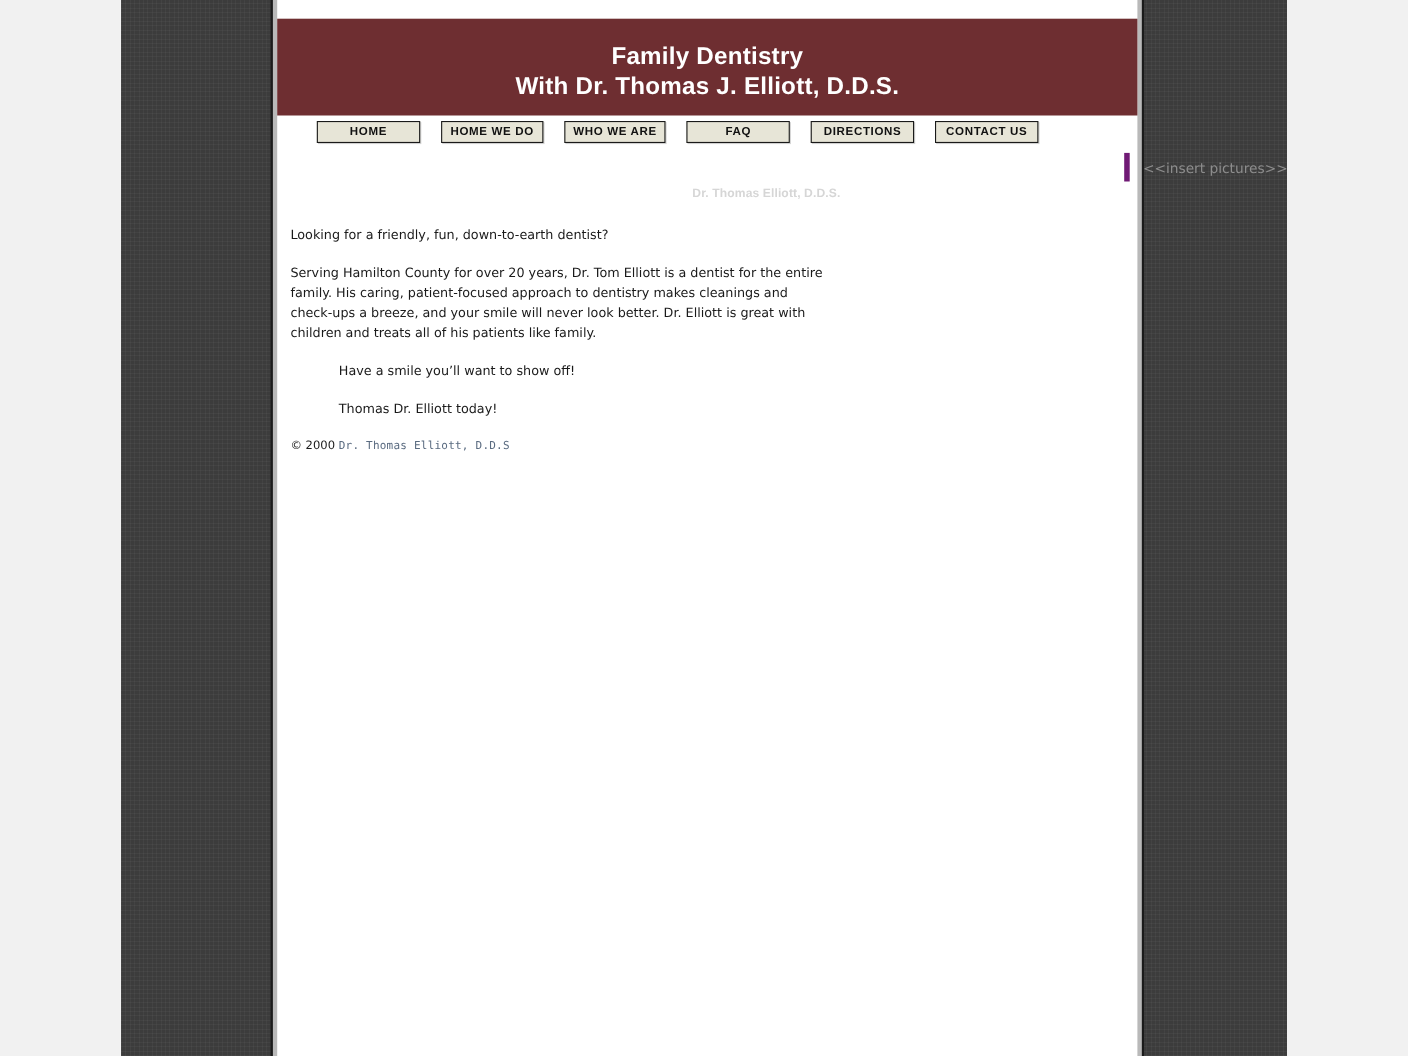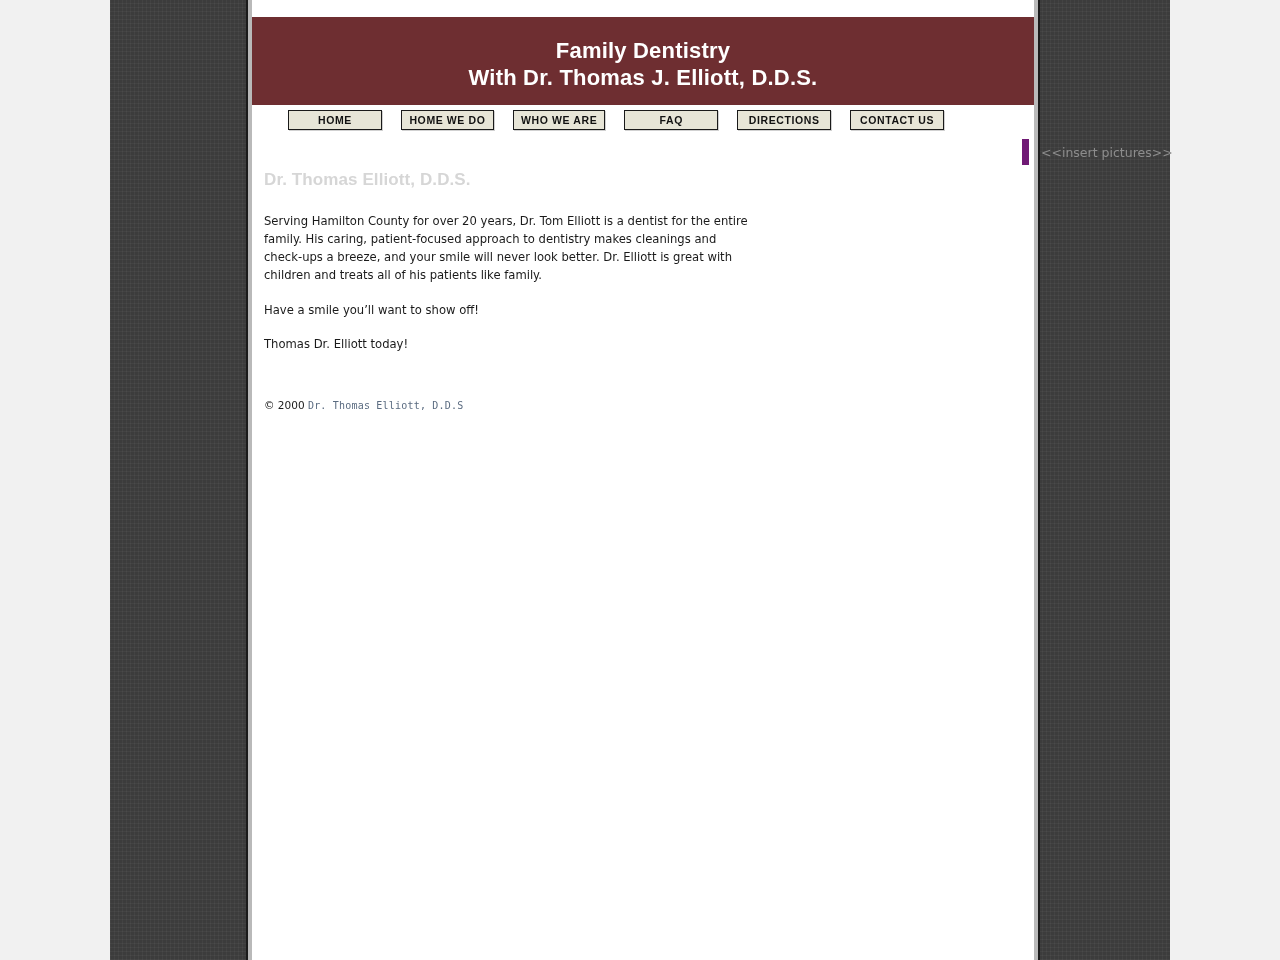--- a/index.html
+++ b/index.html
@@ -115,56 +115,57 @@
   .nav-btn:nth-child(5) { width: 120px; }
   .nav-btn:nth-child(6) { width: 120px; }
 
   
   .pictures {
     position: absolute;
     left: 770px;
     top: 139px;
     width: 200px;
     height: 26px;
-    border-left: 7px solid #701a75;
+    border-left: 5px solid #701a75;
     display: flex;
     align-items: center;
   }
   .pictures-label {
     padding-left: 12px;
     font-family: "DejaVu Sans", sans-serif;
     font-size: 12.5px;
     color: #8d8d8d;
   }
 
   
   .content {
     position: absolute;
     left: 12px;
     top: 170px;
     width: 500px;
   }
   .doc-heading {
     font-family: "Liberation Sans", sans-serif;
-    font-size: 17px;
+    font-size: 11px;
     font-weight: bold;
     color: #d6d6d6;
+    text-align: right;
     padding-right: 0px;
     margin: 0 0 22px 0;
     letter-spacing: 0.1px;
   }
   .para {
     font-family: "DejaVu Sans", sans-serif;
     font-size: 11.6px;
     line-height: 18px;
     color: #1a1a1a;
     margin: 0 0 17px 0;
     width: 488px;
   }
-  .para.tight { margin-bottom: 16px; }
+  .para.tight { margin-bottom: 16px; margin-left: 44px; }
 
   .footer {
     position: absolute;
     left: 12px;
     top: 399px;
     font-family: "DejaVu Sans", sans-serif;
     font-size: 10.5px;
     color: #1a1a1a;
     white-space: nowrap;
   }
@@ -197,20 +198,21 @@
       <div class="nav-btn">DIRECTIONS</div>
       <div class="nav-btn">CONTACT US</div>
     </div>
 
     <div class="pictures">
       <span class="pictures-label">&lt;&lt;insert pictures&gt;&gt;</span>
     </div>
 
     <div class="content">
       <h1 class="doc-heading">Dr. Thomas Elliott, D.D.S.</h1>
+      <p class="para">Looking for a friendly, fun, down-to-earth dentist?</p>
       <p class="para">Serving Hamilton County for over 20 years, Dr. Tom Elliott is a dentist for the entire family. His caring, patient-focused approach to dentistry makes cleanings and check-ups a breeze, and your smile will never look better. Dr. Elliott is great with children and treats all of his patients like family.</p>
       <p class="para tight">Have a smile you’ll want to show off!</p>
       <p class="para tight">Thomas Dr. Elliott today!</p>
     </div>
 
     <div class="footer">
       <span>© 2000 </span><span class="credit">Dr. Thomas Elliott, D.D.S</span>
     </div>
 
   </div>

